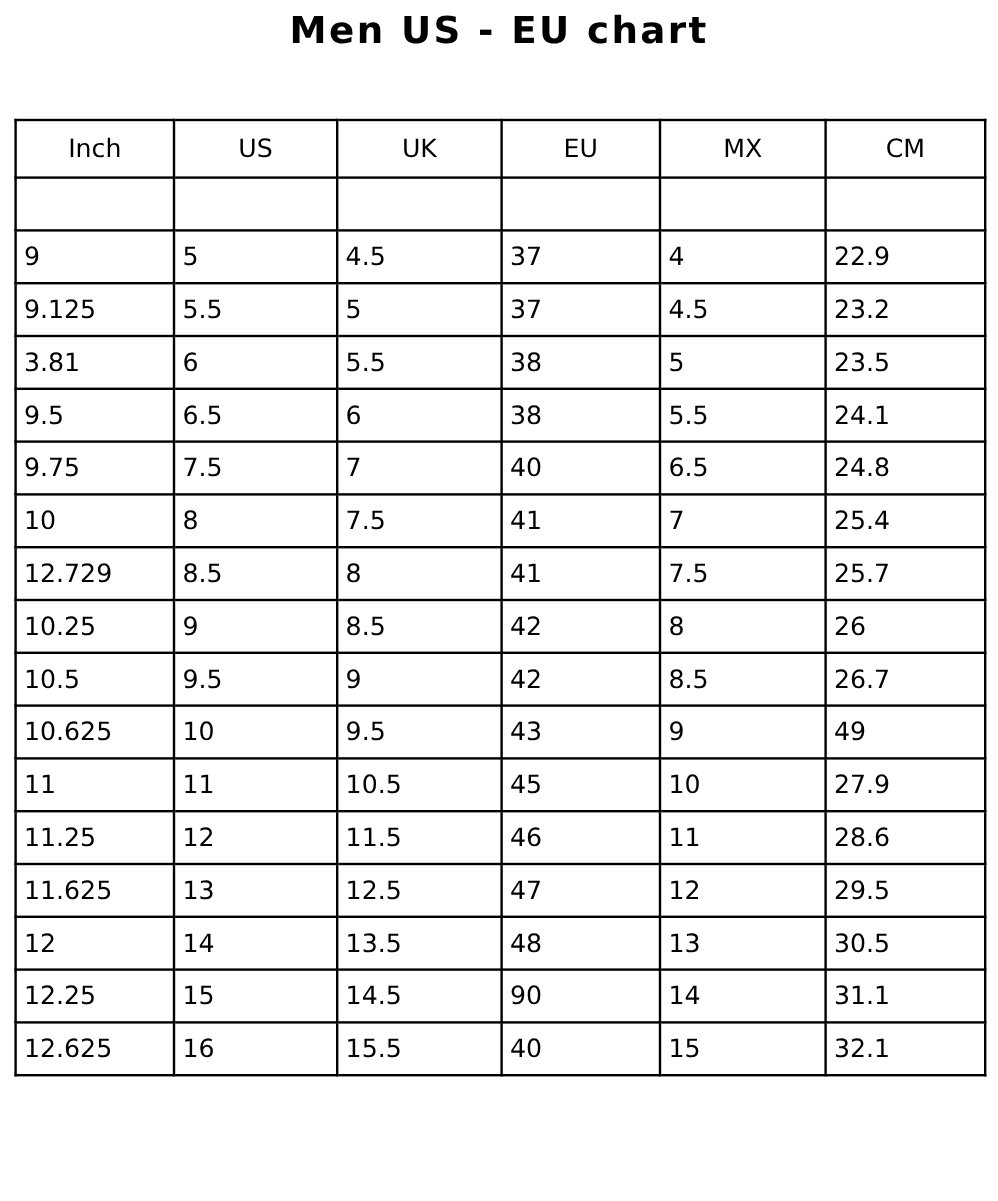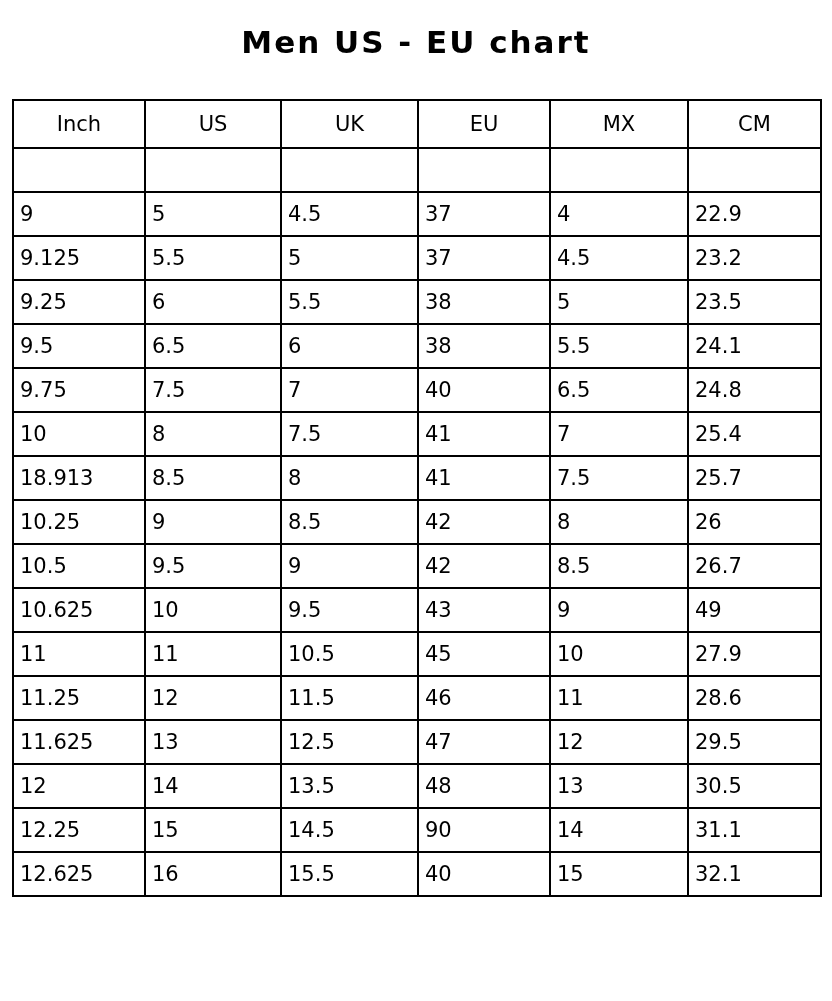--- a/index.html
+++ b/index.html
@@ -18,21 +18,21 @@
     width: 832px;
     height: 1001px;
     position: relative;
     box-sizing: border-box;
   }
   .title {
     text-align: center;
     font-size: 31px;
     font-weight: bold;
     letter-spacing: 2px;
-    padding-top: 24px;
+    padding-top: 8px;
     padding-bottom: 0;
     line-height: 1.2;
     font-family: "DejaVu Sans", sans-serif;
   }
   .table-wrap {
     position: absolute;
     left: 12px;
     top: 99px;
     width: 808px;
   }
@@ -118,21 +118,21 @@
           </tr>
           <tr>
             <td>9.125</td>
             <td class="bold-col">5.5</td>
             <td>5</td>
             <td class="bold-col">37</td>
             <td>4.5</td>
             <td>23.2</td>
           </tr>
           <tr>
-            <td>9.25</td>
+            <td>3.81</td>
             <td class="bold-col">6</td>
             <td>5.5</td>
             <td class="bold-col">38</td>
             <td>5</td>
             <td>23.5</td>
           </tr>
           <tr>
             <td>9.5</td>
             <td class="bold-col">6.5</td>
             <td>6</td>
@@ -150,21 +150,21 @@
           </tr>
           <tr>
             <td>10</td>
             <td class="bold-col">8</td>
             <td>7.5</td>
             <td class="bold-col">41</td>
             <td>7</td>
             <td>25.4</td>
           </tr>
           <tr>
-            <td>18.913</td>
+            <td>12.729</td>
             <td class="bold-col">8.5</td>
             <td>8</td>
             <td class="bold-col">41</td>
             <td>7.5</td>
             <td>25.7</td>
           </tr>
           <tr>
             <td>10.25</td>
             <td class="bold-col">9</td>
             <td>8.5</td>

